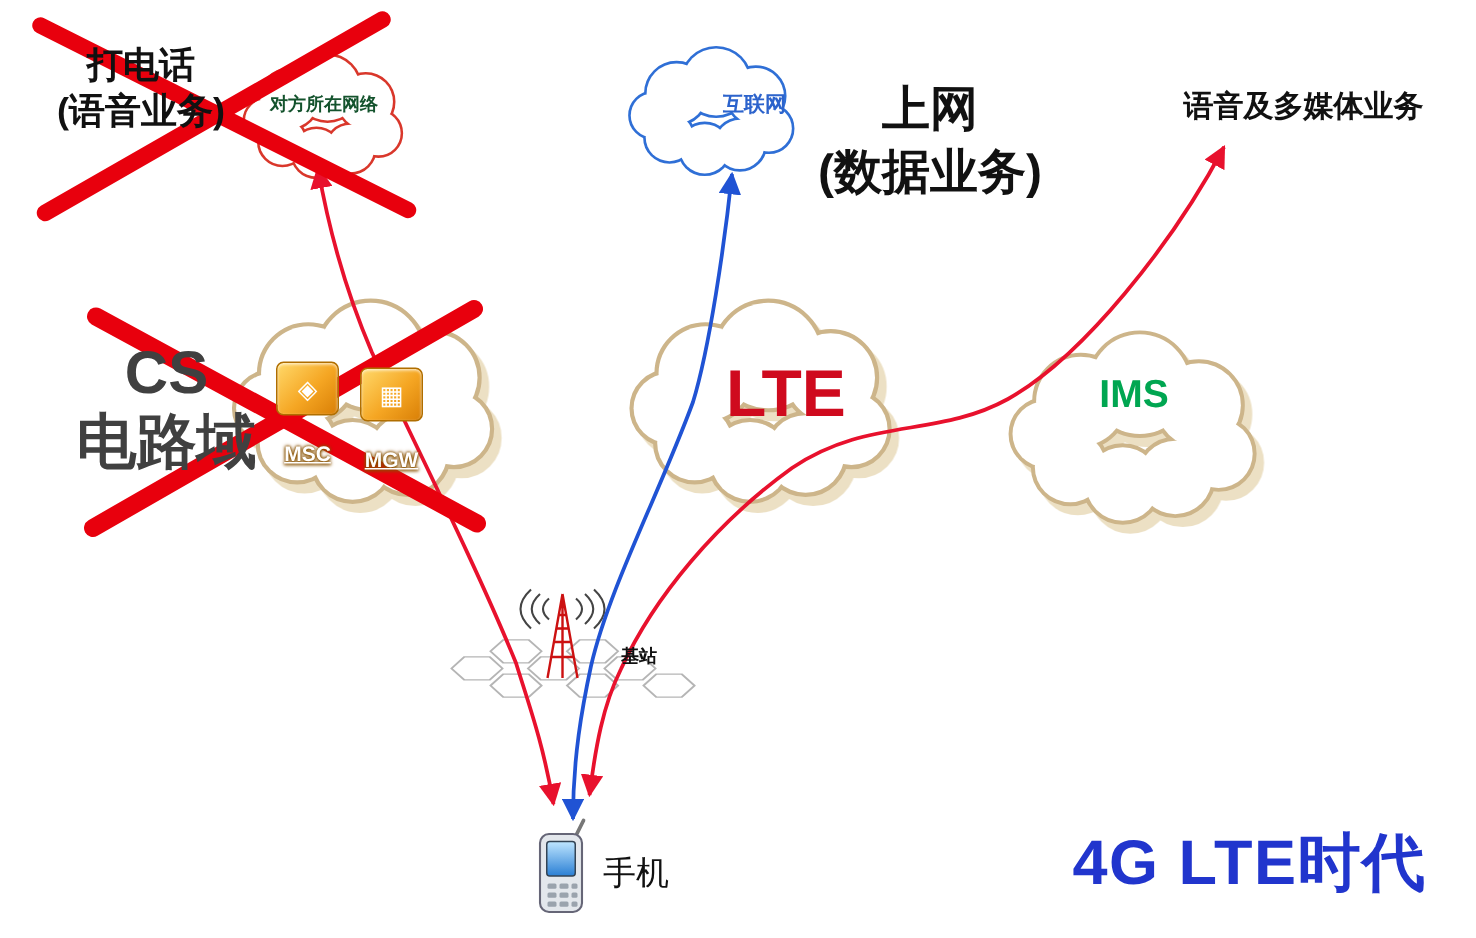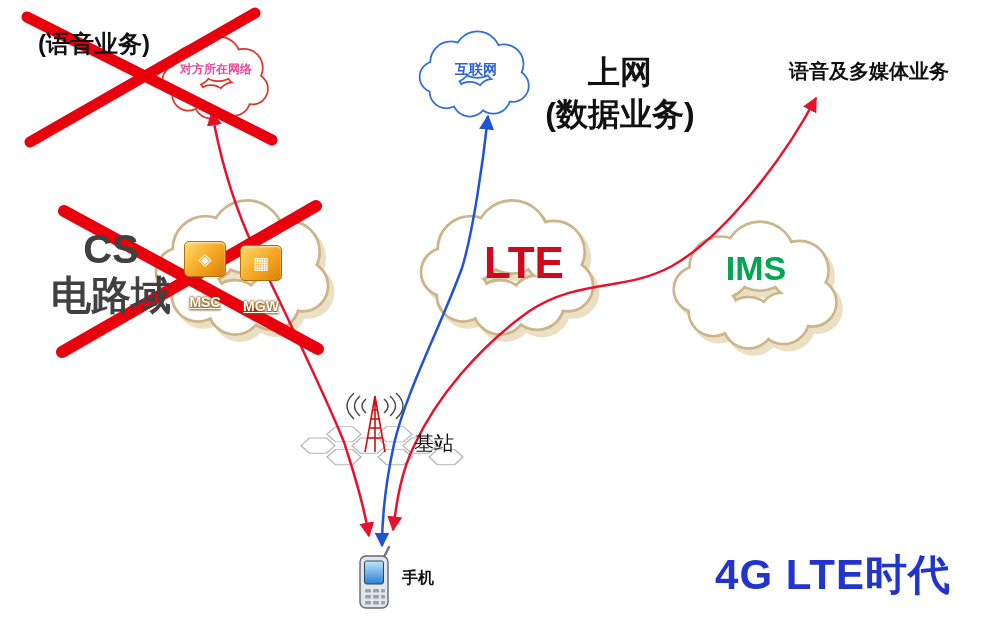--- a/index.html
+++ b/index.html
@@ -3,27 +3,27 @@
 <meta charset="utf-8">
 <style>
   * { margin:0; padding:0; box-sizing:border-box; }
   html,body { background:#ffffff; font-family:"Liberation Sans", sans-serif; }
   .canvas { position:relative; width:984px; height:625px; background:#fff; overflow:hidden; }
   .layer { position:absolute; left:0; top:0; }
   .lbl { position:absolute; color:#111; font-weight:bold; text-align:center; line-height:1.3; white-space:nowrap; }
   .svc-call { left:14px; top:28px; width:160px; font-size:24px; }
   .svc-net  { left:540px; top:52px; width:160px; font-size:32px; }
   .svc-mm   { left:760px; top:58px; width:218px; font-size:20px;text-align:center; }
-  .cloud-lbl-peer { left:160px; top:62px; width:112px; font-size:12px; color:#ec4899; }
-  .cloud-lbl-internet { left:428px; top:60px; width:96px; font-size:14px; color:#2c63cc; }
+  .cloud-lbl-peer { left:160px; top:62px; width:112px; font-size:12px; color:#14532d; }
+  .cloud-lbl-internet { left:428px; top:60px; width:96px; font-size:14px; color:#2c63cc;text-align:right; }
   .cs-lbl  { left:50px; top:226px; width:122px; font-size:40px; color:#404040; line-height:1.15; }
   .lte-lbl { left:456px; top:234px; width:136px; font-size:44px; color:#cf0a1e; }
-  .ims-lbl { left:700px; top:246px; width:112px; font-size:34px; color:#00a651; }
-  .bs-lbl    { left:414px; top:430px; font-size:20px; font-weight:normal; }
-  .phone-lbl { left:402px; top:568px; font-size:16px; font-weight:bold; }
+  .ims-lbl { left:700px; top:246px; width:112px; font-size:26px; color:#00a651; }
+  .bs-lbl    { left:414px; top:430px; font-size:12px; font-weight:bold; }
+  .phone-lbl { left:402px; top:568px; font-size:22px; font-weight:normal; }
   .era { left:690px; top:548px; width:286px; font-size:42px; color:#2135cd; text-align:center; letter-spacing:1px; }
   .ne-node { position:absolute; width:46px; text-align:center; }
   .ne-box { width:42px; height:36px; margin:0 auto; border-radius:5px;
             background:linear-gradient(135deg,#ffd96a 0%, #f5a623 55%, #d97f06 100%);
             border:1px solid #b06e00; box-shadow:inset 0 1px 2px rgba(255,255,255,.7);
             display:flex; align-items:center; justify-content:center;
             color:#fff; font-size:17px; }
   .ne-lbl { margin-top:17px; font-size:14px; font-weight:bold; color:#fff;
             text-shadow:0 0 2px #8a5200, 0 1px 2px #8a5200, 0 0 3px #8a5200;text-decoration:underline; }
   .msc { left:182px; top:241px; }
@@ -127,20 +127,21 @@
       <line x1="27" y1="17" x2="272" y2="140"></line>
       <line x1="255" y1="13" x2="30" y2="142"></line>
     </g>
     <g stroke="#e8000d" stroke-width="12" stroke-linecap="round">
       <line x1="64" y1="211" x2="318" y2="349"></line>
       <line x1="316" y1="206" x2="62" y2="352"></line>
     </g>
   </svg>
 
   <div class="lbl svc-call">
+    <div>打电话</div>
     <div>(语音业务)</div>
   </div>
 
   <div class="lbl cloud-lbl-peer">对方所在网络</div>
 
   <div class="lbl cloud-lbl-internet">互联网</div>
 
   <div class="lbl svc-net">
     <div>上网</div>
     <div>(数据业务)</div>

